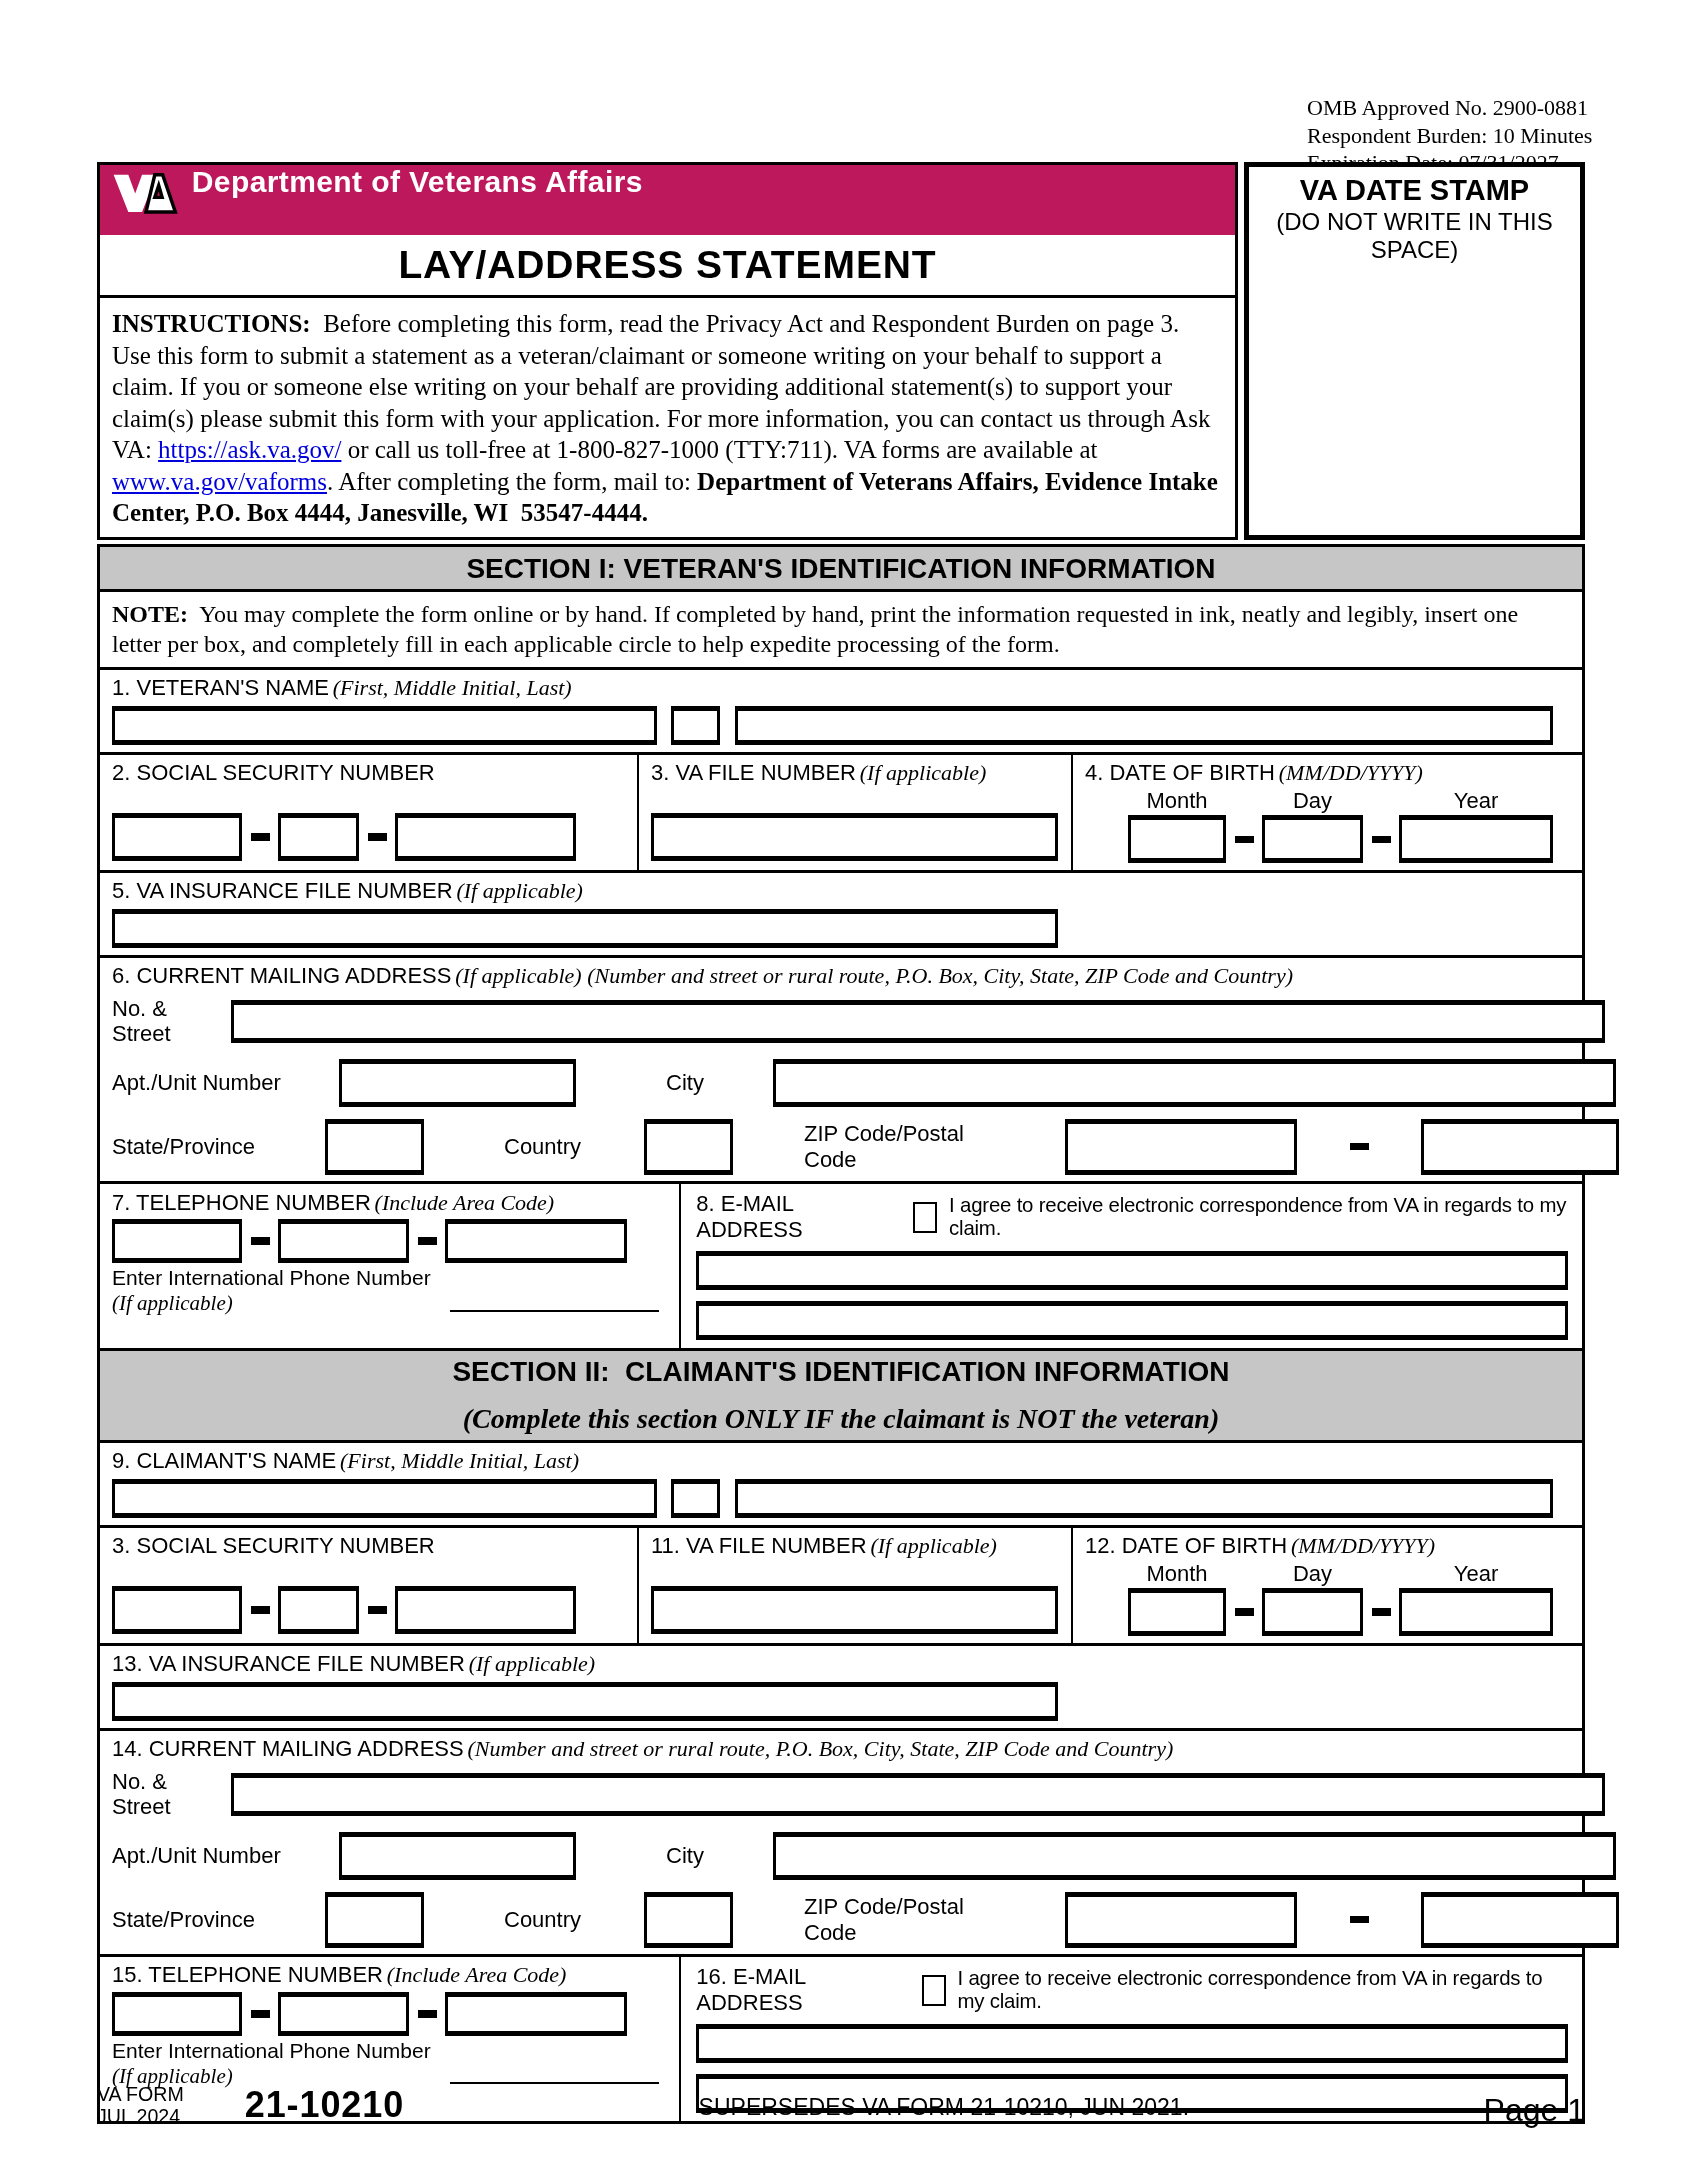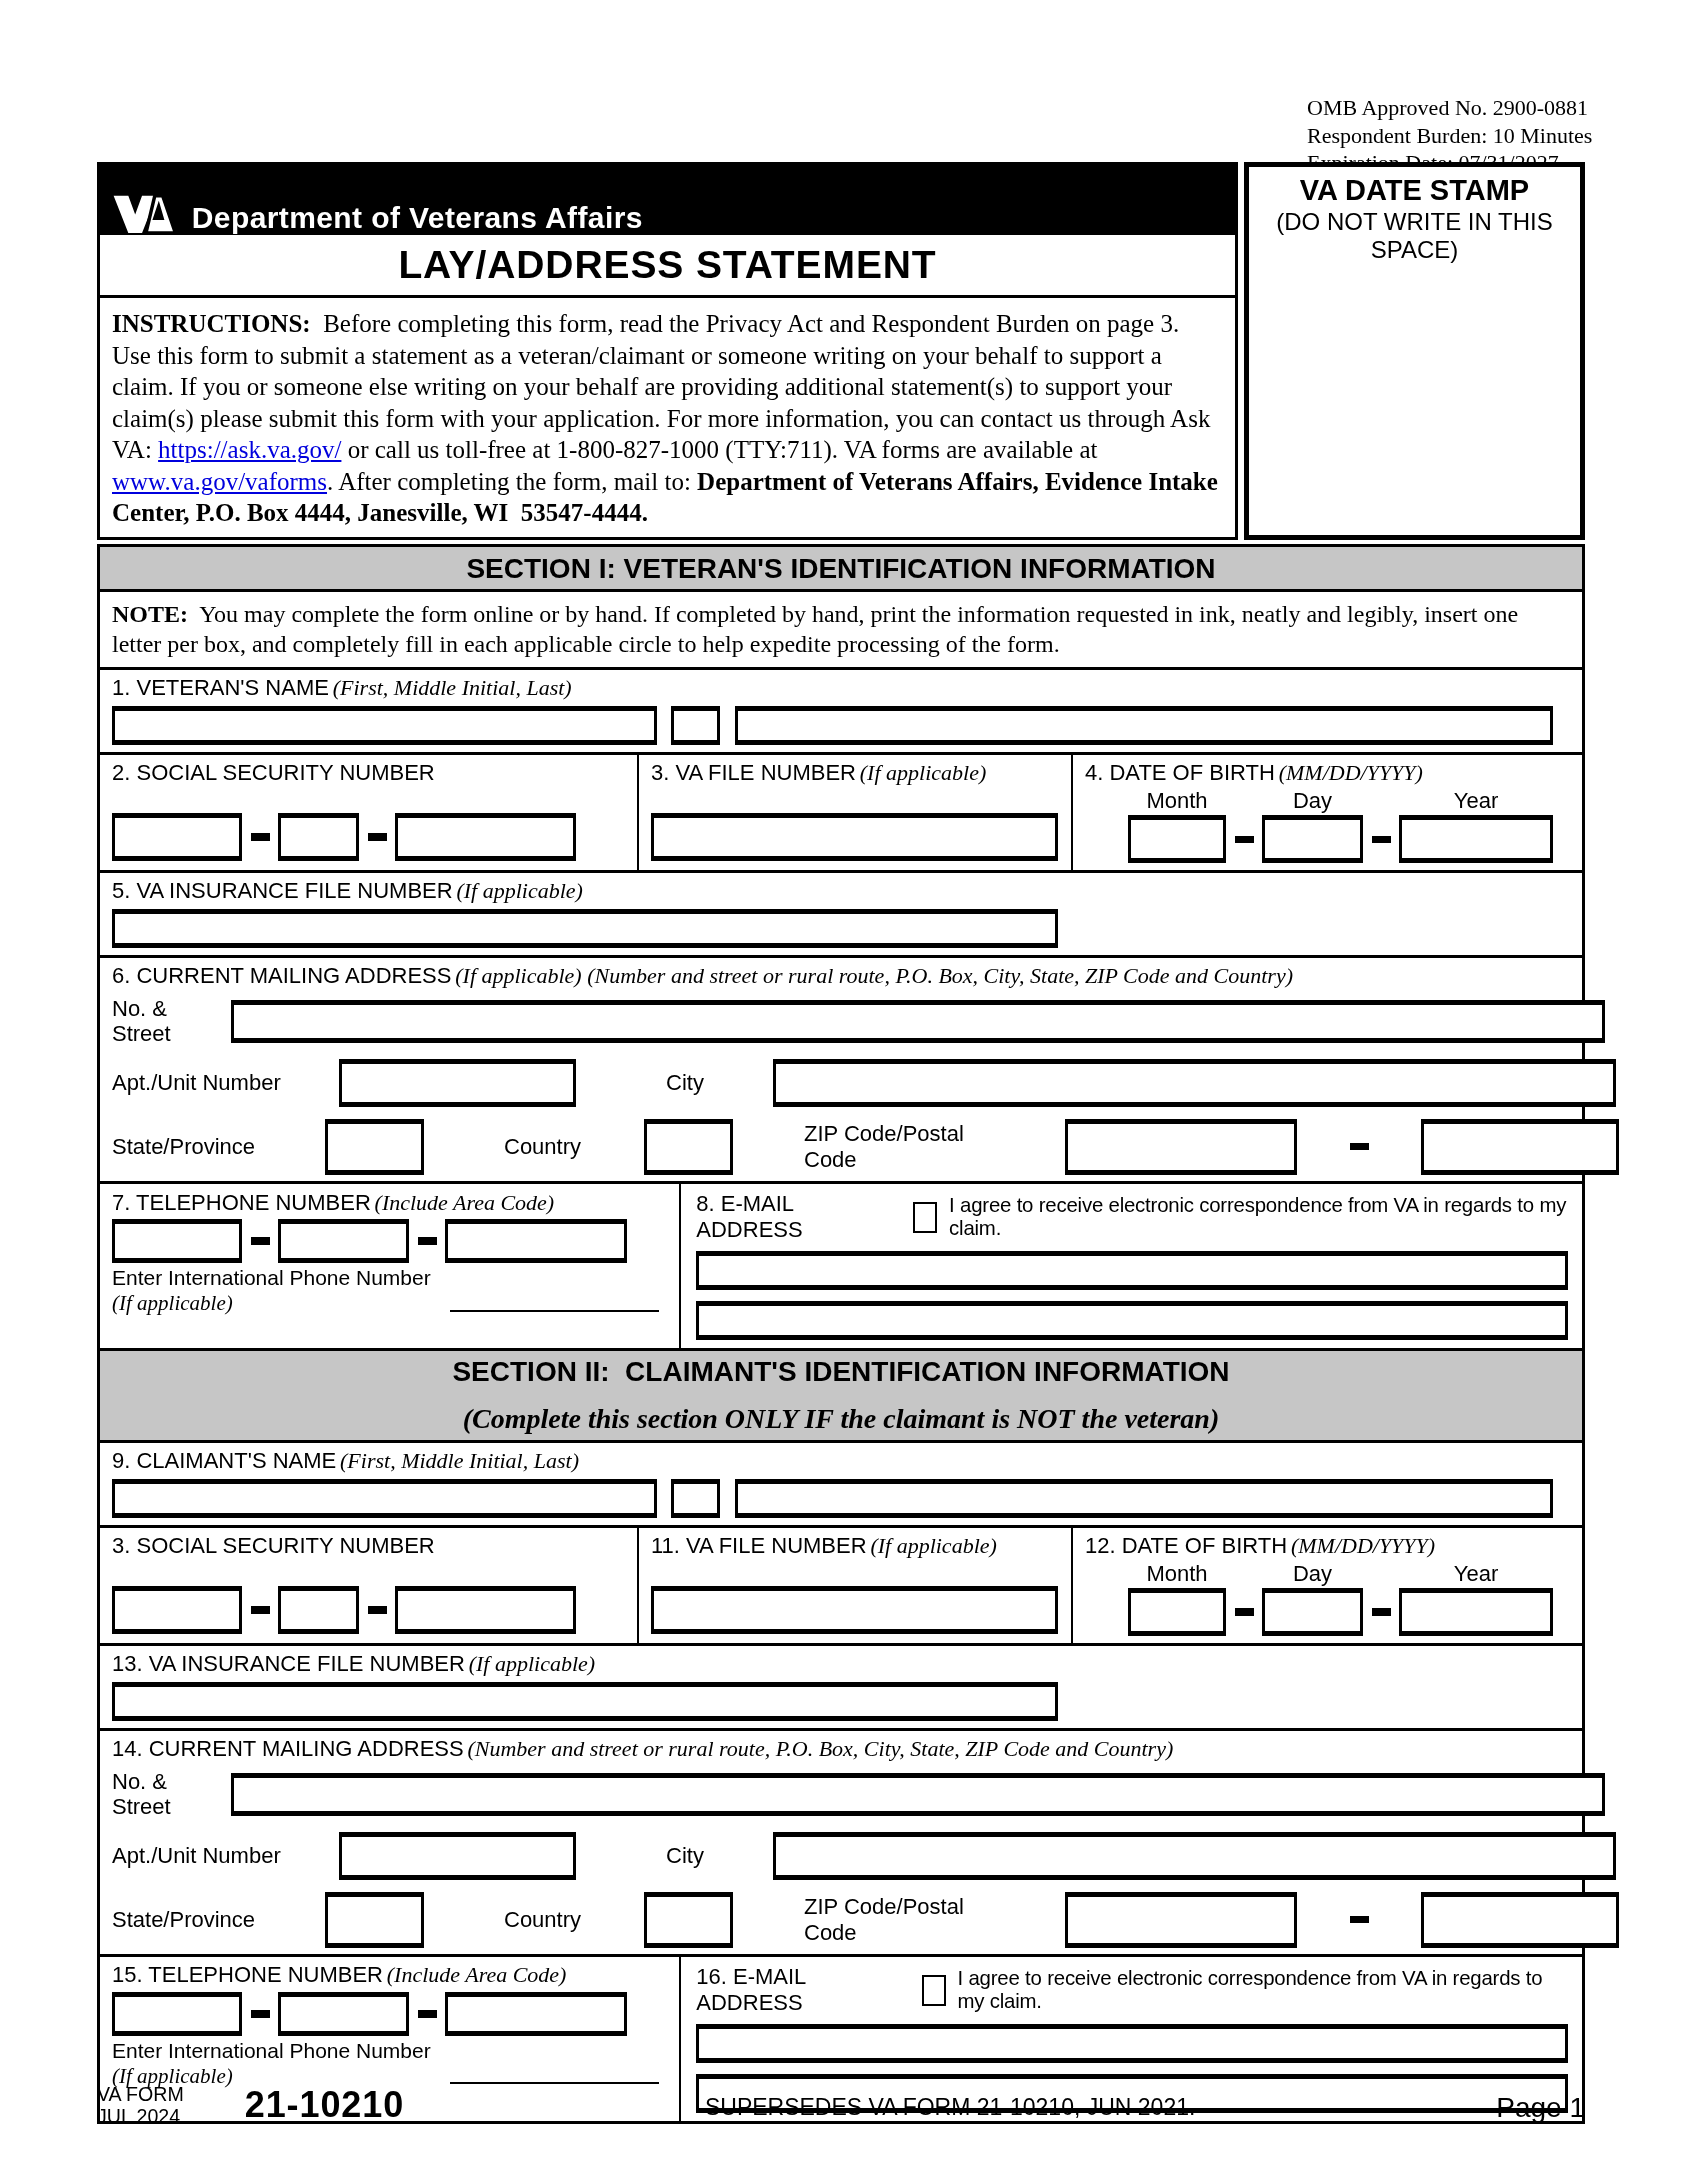--- a/index.html
+++ b/index.html
@@ -11,21 +11,21 @@
   }
   .page { position: relative; width: 1685px; height: 2181px; overflow: hidden; background: #fff; }
   .ser { font-family: "Liberation Serif", "DejaVu Serif", serif; }
   .pre { white-space: pre-wrap; }
 
   .omb { position: absolute; left: 1307px; top: 94px; font: 22px/1.25 "Liberation Serif","DejaVu Serif",serif; }
 
   .main { position: absolute; left: 97px; top: 162px; width: 1488px; }
   .top-row { display: flex; align-items: stretch; }
   .left-block { width: 1141px; border: 3.4px solid #000; background: #fff; }
-  .black-bar { height: 70px; background: #000000; color: #fff; display: flex; align-items: flex-end; padding-left: 10.2px; }
+  .black-bar { height: 70px; background: #be185d; color: #fff; display: flex; align-items: flex-start; padding-left: 10.2px; }
   .va-logo svg { display: block; height: 49px; width: 68px; }
   .agency { font-size: 30px; font-weight: bold; margin-left: 13.6px; letter-spacing: 0.4px; }
   .title-bar { height: 63px; border-bottom: 3.4px solid #000; display: flex; align-items: center; justify-content: center; font-size: 39px; font-weight: bold; letter-spacing: 0.9px; }
   .instructions { padding: 10.2px 13.6px 8.5px 12px; font-size: 25px; line-height: 1.26; }
   .lnk { color: var(--link, #0000dd); text-decoration: underline; cursor: pointer; }
 
   .stamp-block { flex: 1; margin-left: 6px; border: 5.1px solid #000; padding-top: 6.8px; text-align: center; background: #fff; }
   .stamp-title { font-size: 29px; font-weight: bold; }
   .stamp-note { font-size: 24px; margin-top: 1.7px; }
 
@@ -75,21 +75,21 @@
   .emailhead { display: flex; align-items: center; margin-top: 1.7px; }
   .chk { width: 24px; height: 31px; border: 2.6px solid #000; margin-left: 25.6px; flex-shrink: 0; background: #fff; }
   .agree { font-size: 20.4px; margin-left: 12px; letter-spacing: -0.2px; }
   .ebox { height: 39px; margin-top: 7.7px; width: 100%; background: #fff; border: 3.4px solid #000; border-top-width: 5.1px; border-bottom-width: 5.1px; }
   .ebox.e2 { margin-top: 11px; }
 
   .footer { position: absolute; left: 97px; width: 1488px; top: 2084px; display: flex; align-items: flex-start; gap: 42px; }
   .vaform { font-size: 19.6px; line-height: 1.12; }
   .formnum { font-size: 36px; font-weight: bold; margin-left: 19px; letter-spacing: 0.9px; }
   .supersedes { flex: 1; text-align: center; font-size: 23px; margin-top: 10.2px; }
-  .pagenum { font-size: 28px; margin-top: 7.7px; }
+  .pagenum { font-size: 32px; margin-top: 7.7px; }
 </style>
 </head>
 <body>
 
 <div class="page">
 
   <div class="omb">
     <div>OMB Approved No. 2900-0881</div>
     <div>Respondent Burden: 10 Minutes</div>
     <div>Expiration Date: 07/31/2027</div>

